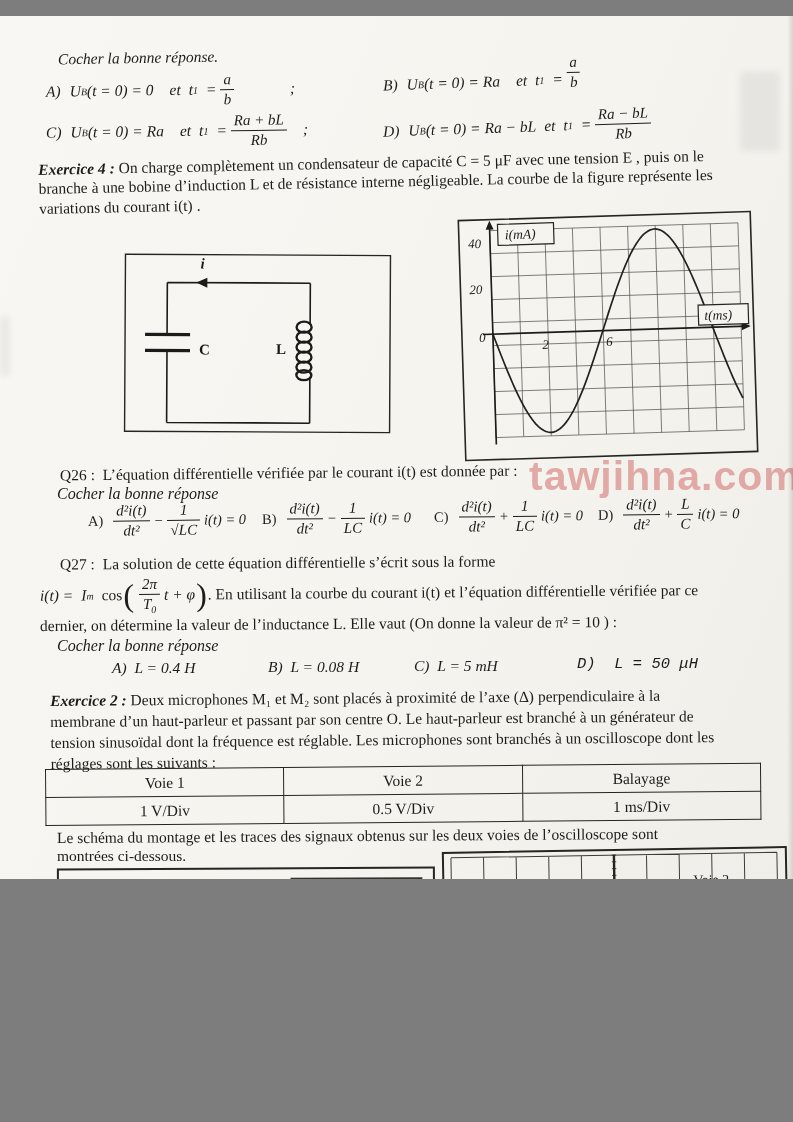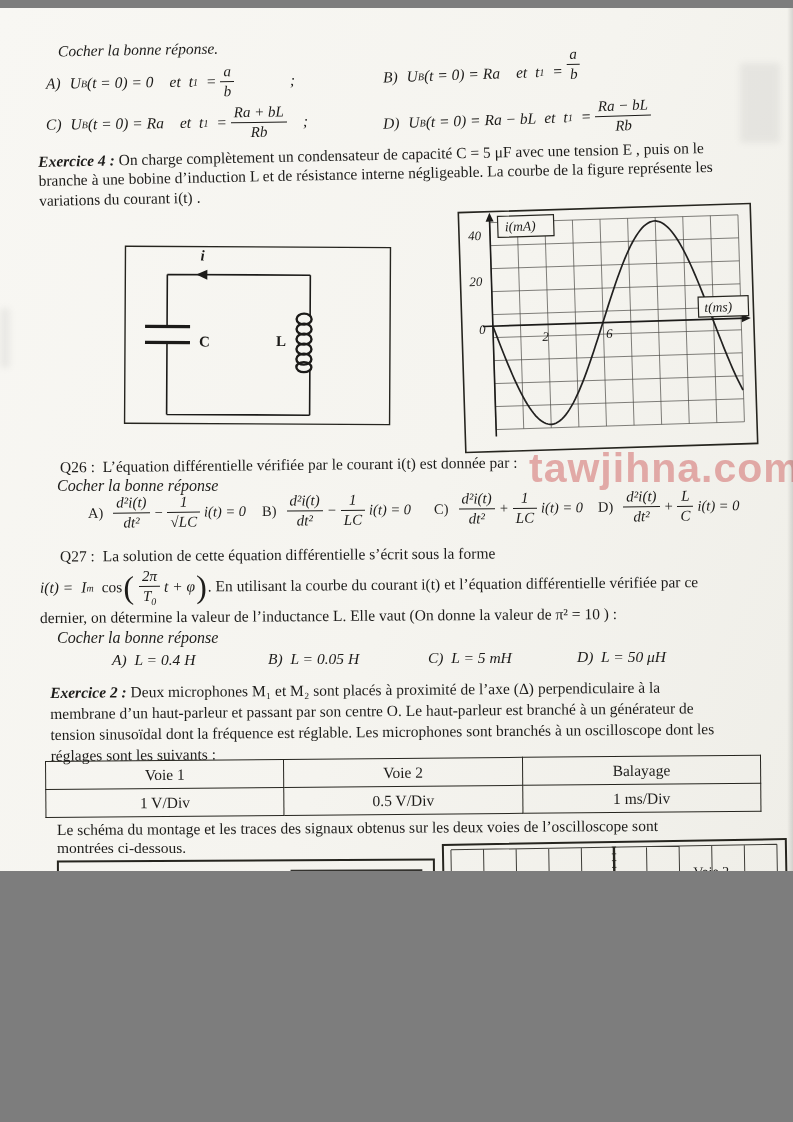--- a/index.html
+++ b/index.html
@@ -1,16 +1,16 @@
 <!DOCTYPE html>
 <html><head>
 <meta charset="utf-8">
 <style>
   html,body{margin:0;padding:0;background:#7d7d7d;}
-  .page{position:relative;width:793px;height:863px;margin:8px auto;overflow:hidden;
+  .page{position:relative;width:793px;height:863px;margin:16px auto;overflow:hidden;
     background:linear-gradient(112deg,#f8f7f3 0%,#f5f4ef 55%,#efeee8 100%);
     font-family:"Liberation Serif",serif;color:#1d1c1a;}
   .page::after{content:'';position:absolute;right:0;top:0;bottom:0;width:6px;
     background:linear-gradient(to left,rgba(0,0,0,.12),transparent);pointer-events:none;}
   .abs{position:absolute;white-space:nowrap;}
   .it{font-style:italic}.bi{font-weight:bold;font-style:italic}
   .line{font-size:15.5px;line-height:1.25;}
   .opt{display:flex;align-items:center;font-size:15.5px;font-style:italic;}
   .opt .lbl{font-style:italic;margin-right:9px;}
   .frac{display:inline-block;text-align:center;vertical-align:middle;margin:0 4px;line-height:1.1;font-size:15px;}
@@ -249,23 +249,23 @@
         <span class="fden"><span class="it">T</span><sub class="sb">0</sub></span>
       </span>
     <span class="it">t + φ</span>
     <span class="bigp">)</span>
     <span>. En utilisant la courbe du courant  i(t)  et l’équation différentielle vérifiée par ce</span>
   </div>
   <div class="abs line" style="left:40px;top:598px;transform:rotate(-.4deg);">dernier, on détermine la valeur de l’inductance L. Elle vaut (On donne la valeur de   π² = 10 ) :</div>
   <div class="abs line it" style="left:57px;top:620px;font-size:16px;">Cocher la bonne réponse</div>
 
   <div class="abs line it" style="left:112px;top:642px;"><span>A)</span>&nbsp;&nbsp;<span>L =  0.4 H</span></div>
-  <div class="abs line it" style="left:268px;top:641px;"><span>B)</span>&nbsp;&nbsp;<span>L =  0.05 H</span></div>
-  <div class="abs line it" style="left:428px;top:640px;"><span>C)</span>&nbsp;&nbsp;<span>L =  5 mH</span></div>
-  <div class="abs line it" style="left:577px;top:639px;"><span>D)</span>&nbsp;&nbsp;<span>L =  50 μH</span></div>
+  <div class="abs line it" style="left:268px;top:641px;"><span>B)</span>&nbsp;&nbsp;<span>L =  0.08 H</span></div>
+  <div class="abs line it" style="left:414px;top:640px;"><span>C)</span>&nbsp;&nbsp;<span>L =  5 mH</span></div>
+  <div class="abs line it" style="left:577px;top:639px;font-family:Liberation Mono, monospace;"><span>D)</span>&nbsp;&nbsp;<span>L =  50 μH</span></div>
 
   <div class="abs" style="left:50px;top:675px;transform:rotate(-.5deg);transform-origin:left top;">
     <div class="line" style="line-height:1.35;"><span class="bi">Exercice 2 :</span> <span>Deux microphones  M₁  et  M₂  sont placés à proximité de l’axe (Δ) perpendiculaire à la</span></div>
     <div class="line" style="line-height:1.35;">membrane d’un haut-parleur et passant par son centre O. Le haut-parleur est branché à un générateur de</div>
     <div class="line" style="line-height:1.35;">tension sinusoïdal dont la fréquence est réglable. Les microphones sont branchés à un oscilloscope dont les</div>
     <div class="line" style="line-height:1.35;">réglages sont les suivants :</div>
   </div>
 
   <table class="settings">
     <tbody>

